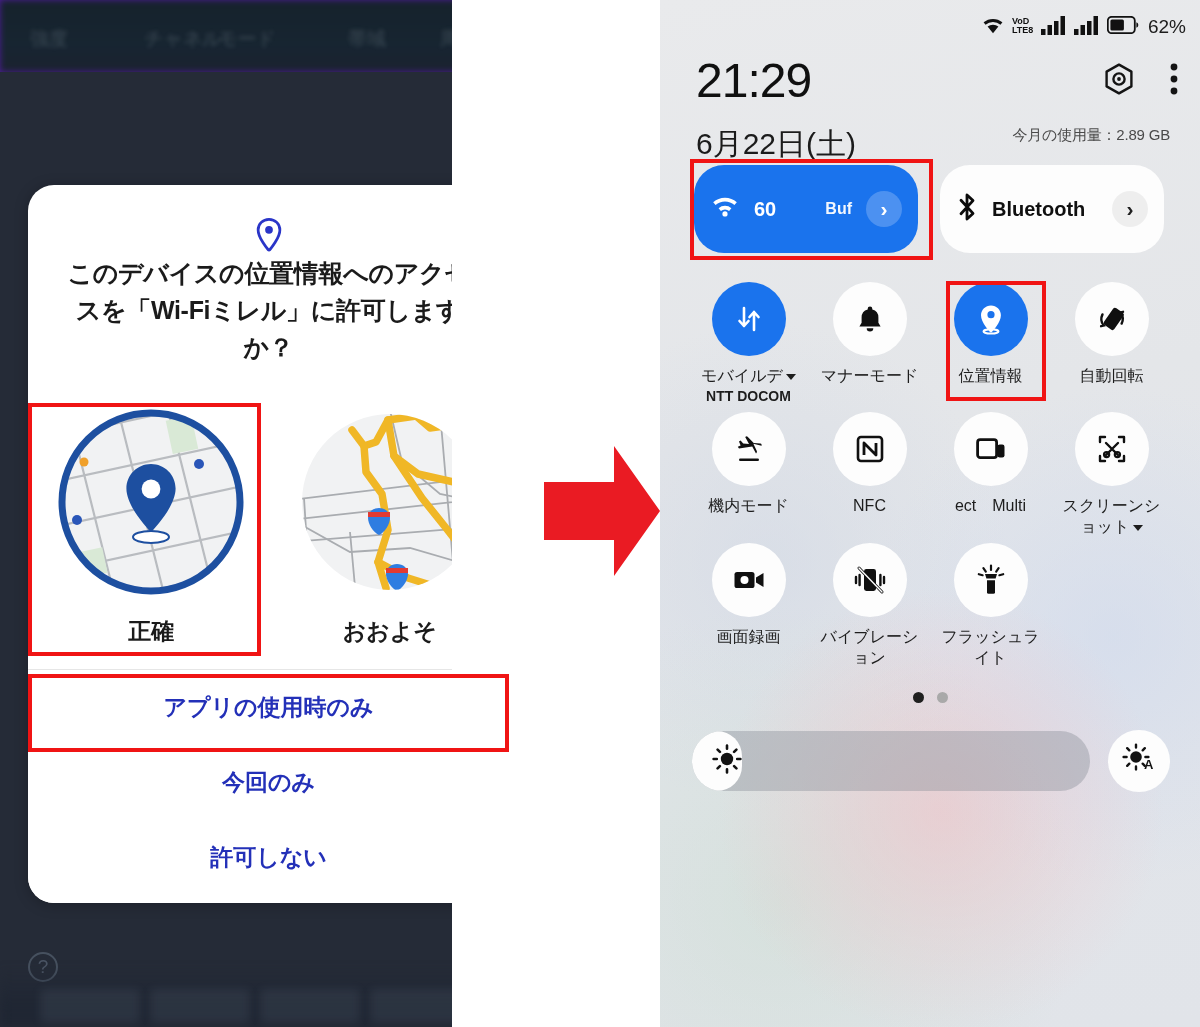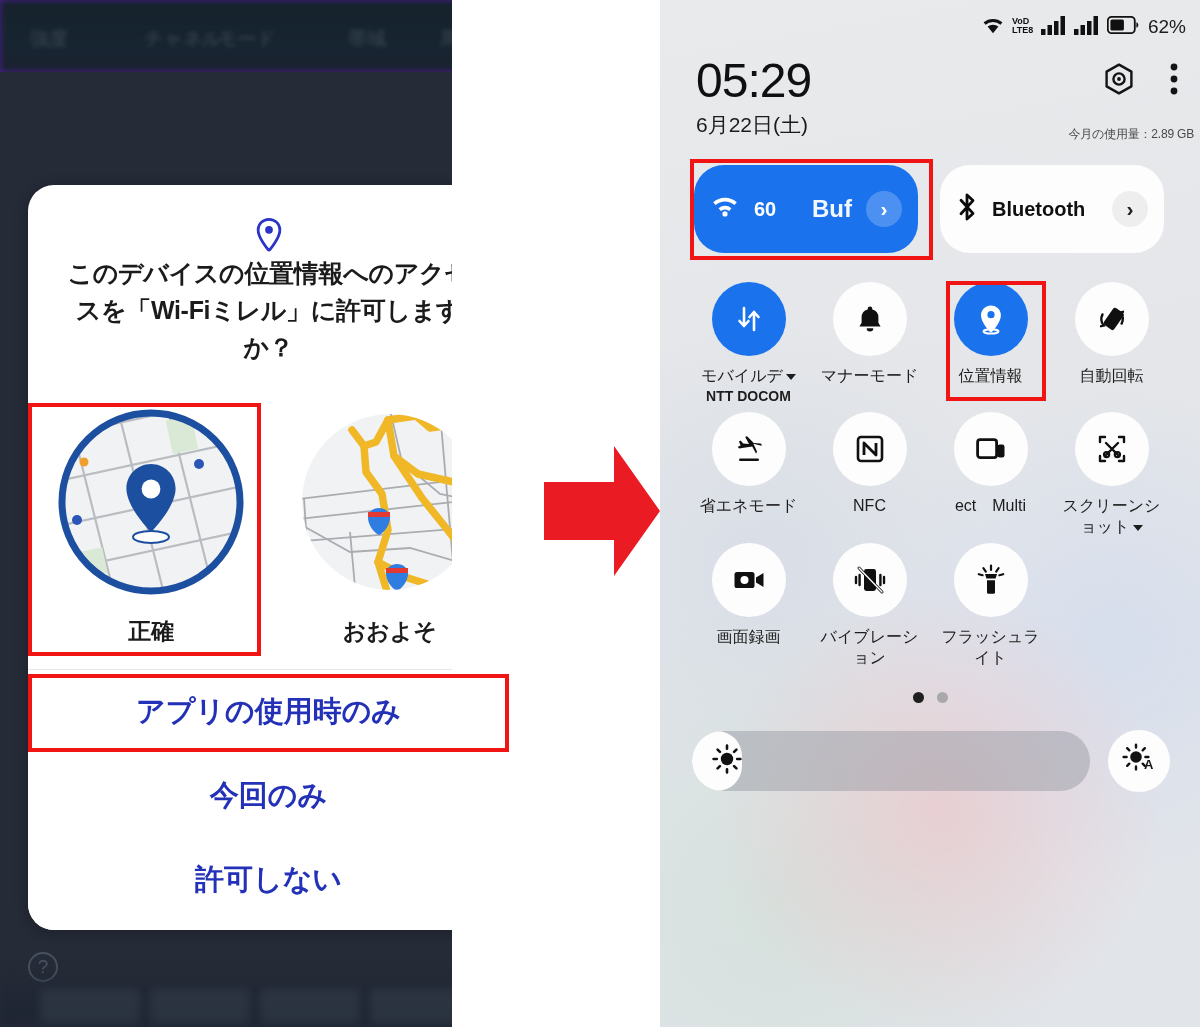--- a/index.html
+++ b/index.html
@@ -67,21 +67,21 @@
   }
   .hl-red {
     position: absolute; border: 4px solid #f01414; pointer-events: none;
   }
   #hl-precise { left: 28px; top: 403px; width: 233px; height: 253px; }
   #hl-appuse  { left: 28px; top: 674px; width: 481px; height: 78px; }
   #hl-wifi    { left: 690px; top: 159px; width: 243px; height: 101px; }
   #hl-loc     { left: 946px; top: 281px; width: 100px; height: 120px; }
 
   .dlg-btn {
-    text-align: center; font-size: 29px; color: #2330b8; font-weight: bold;
+    text-align: center; font-size: 23px; color: #2330b8; font-weight: bold;
     padding: 22px 0; background: #fff;
   }
   #btn-appuse { border-top: 1px solid #e6e6e6; }
 
   
   #arrow-gap {
     position: absolute; left: 536px; top: 0; width: 124px; height: 1027px;
     background: #ffffff;
   }
   #red-arrow { position: absolute; left: 542px; top: 438px; width: 120px; height: 146px; }
@@ -102,43 +102,43 @@
     position: absolute; right: 14px; top: 14px; height: 26px;
     display: flex; align-items: center; gap: 7px; color: #1c1c1c;
   }
   #battery-pct { font-size: 19px; color: #1c1c1c; margin-left: 2px; }
 
   #clock { position: absolute; left: 36px; top: 54px; }
   #clock-time {
     font-size: 48px; color: #101010; font-weight: normal;
     letter-spacing: -1px; line-height: 54px;
   }
-  #clock-date { font-size: 21px; color: #1b1b1b; margin-top: 3px; }
+  #clock-date { font-size: 30px; color: #1b1b1b; margin-top: 16px; }
 
   #header-icons {
     position: absolute; right: 22px; top: 62px;
     display: flex; align-items: center; gap: 34px;
   }
   #data-usage {
-    position: absolute; right: 6px; top: 126px;
-    font-size: 12px; color: #4a4a4a; letter-spacing: -0.2px;
+    position: absolute; right: 30px; top: 126px;
+    font-size: 15px; color: #4a4a4a; letter-spacing: -0.2px;
   }
 
   #conn-row {
     position: absolute; left: 34px; top: 165px;
     width: 470px; display: flex; gap: 22px;
   }
   .conn-tile {
     flex: 1; height: 88px; border-radius: 30px;
     display: flex; align-items: center; padding: 13px 16px; gap: 14px;
   }
   #tile-wifi { background: #1a73ed; color: #fff; }
   #tile-bt { background: #fdfdfd; color: #101010; }
   .conn-text { font-size: 20px; font-weight: bold; flex: 1; }
-  .conn-sub { font-size: 24px; font-weight: bold; opacity: .95; }
+  .conn-sub { font-size: 16px; font-weight: bold; opacity: .95; }
   .chev {
     width: 36px; height: 36px; border-radius: 50%;
     display: flex; align-items: center; justify-content: center;
     font-size: 21px; font-weight: bold; flex: 0 0 36px;
   }
   #tile-wifi .chev { background: rgba(255,255,255,0.22); color: #fff; }
   #tile-bt .chev { background: rgba(0,0,0,0.06); color: #202020; }
 
   #tiles-grid {
     position: absolute; left: 28px; top: 282px;
@@ -340,21 +340,21 @@
         <svg width="32" height="18" viewBox="0 0 32 18">
           <rect x="0.8" y="0.8" width="27" height="16.4" rx="4" fill="none" stroke="#111" stroke-width="1.8"></rect>
           <rect x="3.4" y="3.4" width="13.5" height="11.2" rx="1.6" fill="#111"></rect>
           <path d="M29.4 6.2a3 3 0 0 1 0 5.6Z" fill="#111"></path>
         </svg>
       </span>
       <span id="battery-pct">62%</span>
     </div>
 
     <div id="clock">
-      <div id="clock-time">05:29</div>
+      <div id="clock-time">21:29</div>
       <div id="clock-date">6月22日(土)</div>
     </div>
 
     <div id="header-icons">
       <span>
         <svg width="34" height="34" viewBox="0 0 34 34">
           <path d="M17 2.6 29.4 9.6v14.8L17 31.4 4.6 24.4V9.6Z" fill="none" stroke="#141414" stroke-width="2.4" stroke-linejoin="round"></path>
           <circle cx="17" cy="17" r="5.6" fill="none" stroke="#141414" stroke-width="2.4"></circle>
           <circle cx="17" cy="17" r="1.9" fill="#141414"></circle>
         </svg>
@@ -439,21 +439,21 @@
         <div class="tile-label">自動回転</div>
       </div>
 
       <div class="tile tile-row-h">
         <div class="tile-circle">
           <svg width="32" height="32" viewBox="0 0 32 32">
             <path d="M28.5 12.8c.5-1 0-2.1-1.1-2.4l-6.7-.4-6.1-6.3a1.6 1.6 0 0 0-2 0l-.4.4 3.8 6.8-5.8-.5-2.6-3-1.6 1 1.6 4-2.8 1.3 1.2 1.9 13.2-2 3.8 6.8.4-.4a1.6 1.6 0 0 0 .4-1.9l-3.4-7.4Z" fill="#101010"></path>
             <rect x="6" y="25.5" width="20" height="2.6" rx="1.3" fill="#101010"></rect>
           </svg>
         </div>
-        <div class="tile-label">省エネモード</div>
+        <div class="tile-label">機内モード</div>
       </div>
 
       <div class="tile tile-row-h">
         <div class="tile-circle">
           <svg width="30" height="30" viewBox="0 0 30 30">
             <rect x="3" y="3" width="24" height="24" rx="3" fill="none" stroke="#101010" stroke-width="2.6"></rect>
             <path d="M9 21V9l12 12V9" fill="none" stroke="#101010" stroke-width="2.8" stroke-linejoin="round"></path>
           </svg>
         </div>
         <div class="tile-label">NFC</div>

